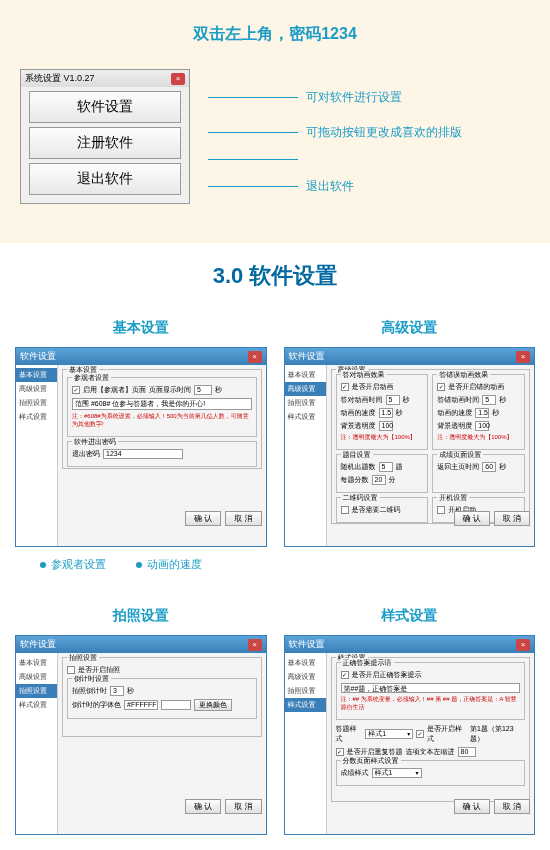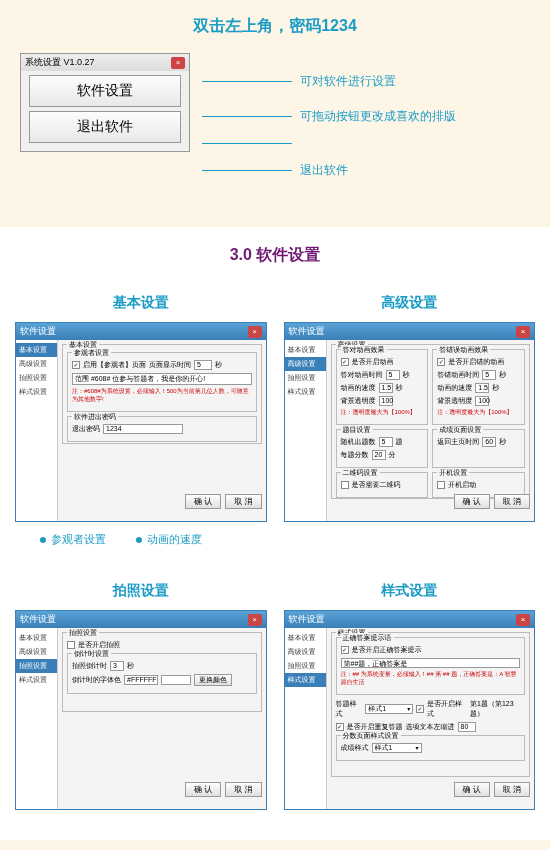--- a/index.html
+++ b/index.html
@@ -1,47 +1,47 @@
 <!DOCTYPE html>
 <html><head>
 <meta charset="utf-8">
 <style>
 *{margin:0;padding:0;box-sizing:border-box;font-family:"Microsoft YaHei",sans-serif}
 body{background:#fdf5e6;width:550px}
-.header-title{text-align:center;color:#1a9cc7;font-size:16px;padding:16px 0;font-weight:bold}
-.top-section{display:flex;padding:0 20px 30px;align-items:flex-start;gap:12px}
+.header-title{text-align:center;color:#1a9cc7;font-size:16px;padding:24px 0;font-weight:bold}
+.top-section{display:flex;padding:0 20px 30px;align-items:flex-start;gap:18px}
 .menu-window{border:1px solid #999;background:#f0f0f0;width:170px}
 .menu-titlebar{background:linear-gradient(#eee,#ddd);font-size:9px;padding:2px 4px;display:flex;justify-content:space-between;align-items:center}
 .win-x{background:#c44;color:#fff;width:14px;height:12px;font-size:8px;text-align:center;line-height:12px;border-radius:2px}
 .menu-item{border:1px solid #999;margin:4px 8px;padding:6px 0;text-align:center;font-size:14px;background:linear-gradient(#fdfdfd,#e8e8e8)}
 .menu-item:last-child{margin-bottom:8px}
 .annotations{flex:1;padding-top:20px}
 .annotation-row{display:flex;align-items:center;margin-bottom:18px;gap:8px}
 .annotation-line{height:1px;background:#1a9cc7;flex:0 0 90px}
 .annotation-text{color:#1a9cc7;font-size:12px;flex:1}
-.section-title{text-align:center;color:#701a75;font-size:16px;padding:18px 0;font-weight:bold;background:#fff}
+.section-title{text-align:center;color:#0369a1;font-size:22px;padding:18px 0;font-weight:bold;background:#fff}
 .panels{background:#fff;padding:0 15px 20px}
 .panel-pair{display:flex;gap:17px;margin-bottom:10px}
 .panel-col{flex:1}
 .panel-label{text-align:center;color:#1a9cc7;font-size:14px;padding:10px 0;font-weight:bold}
 .dialog{border:1px solid #3a7fb8;background:#f4f4f4;font-size:8px;height:200px;display:flex;flex-direction:column}
 .dialog-titlebar{background:linear-gradient(#5aa3d8,#3a7fb8);color:#fff;padding:2px 4px;display:flex;justify-content:space-between;align-items:center;font-size:9px}
 .dialog-body{display:flex;flex:1;overflow:hidden}
 .dialog-sidebar{width:42px;background:#fff;border-right:1px solid #ccc;padding:3px 0}
 .sidebar-item{font-size:7px;padding:2px 3px;color:#333}
 .sidebar-item.active{background:#3a7fb8;color:#fff}
 .dialog-content{flex:1;padding:4px;position:relative}
 .fieldset{border:1px solid #bbb;padding:4px;margin-bottom:4px;position:relative}
 .fieldset-title{font-size:7px;position:absolute;top:-5px;left:4px;background:#f4f4f4;padding:0 2px}
 .field-row{display:flex;align-items:center;gap:3px;margin:3px 0;font-size:7px}
 .checkbox{width:8px;height:8px;border:1px solid #888;background:#fff;display:inline-block}
 .checkbox.checked:after{content:"✓";font-size:6px;line-height:6px;display:block;text-align:center}
 .text-input{border:1px solid #999;background:#fff;height:10px;padding:0 2px;font-size:7px}
 .red-note{color:#c00;font-size:6px;margin:3px 0;line-height:1.3}
-.dialog-buttons{position:absolute;bottom:12px;right:4px;display:flex;gap:4px}
+.dialog-buttons{position:absolute;bottom:20px;right:4px;display:flex;gap:4px}
 .dlg-btn{border:1px solid #999;background:linear-gradient(#fdfdfd,#e0e0e0);padding:1px 8px;font-size:8px}
 .bullets{display:flex;gap:30px;padding:10px 0 15px 25px}
 .bullet{color:#1a9cc7;font-size:11px;display:flex;align-items:center;gap:5px}
 .bullet:before{content:"";width:6px;height:6px;background:#1a9cc7;border-radius:50%;display:inline-block}
 .two-col-content{display:flex;gap:4px}
 .two-col-content>div{flex:1}
 .dropdown{border:1px solid #999;background:#fff;height:10px;width:50px;font-size:7px;padding:0 2px;display:inline-flex;align-items:center;justify-content:space-between}
 .dropdown:after{content:"▾";font-size:6px}
 .color-swatch{width:30px;height:10px;border:1px solid #999;background:#fff;display:inline-block}
 .small-btn{border:1px solid #999;background:linear-gradient(#fdfdfd,#e0e0e0);padding:0 4px;font-size:7px}
@@ -51,20 +51,21 @@
 
 <div class="header-title">双击左上角，密码1234</div>
 
 <div class="top-section">
   <div class="menu-window">
     <div class="menu-titlebar">
       <span>系统设置 V1.0.27</span>
       <span class="win-x">×</span>
     </div>
     <div class="menu-item">软件设置</div>
+    <div class="menu-item">注册软件</div>
     <div class="menu-item">退出软件</div>
   </div>
   <div class="annotations">
     <div class="annotation-row">
         <div class="annotation-line"></div>
         <div class="annotation-text">可对软件进行设置</div>
       </div>
     <div class="annotation-row">
         <div class="annotation-line"></div>
         <div class="annotation-text">可拖动按钮更改成喜欢的排版</div>

